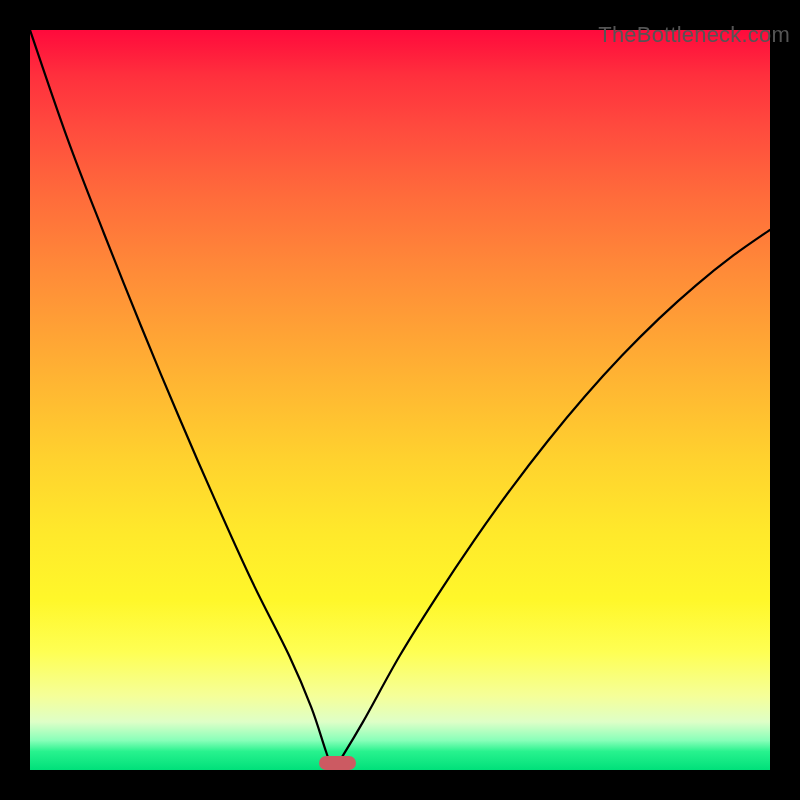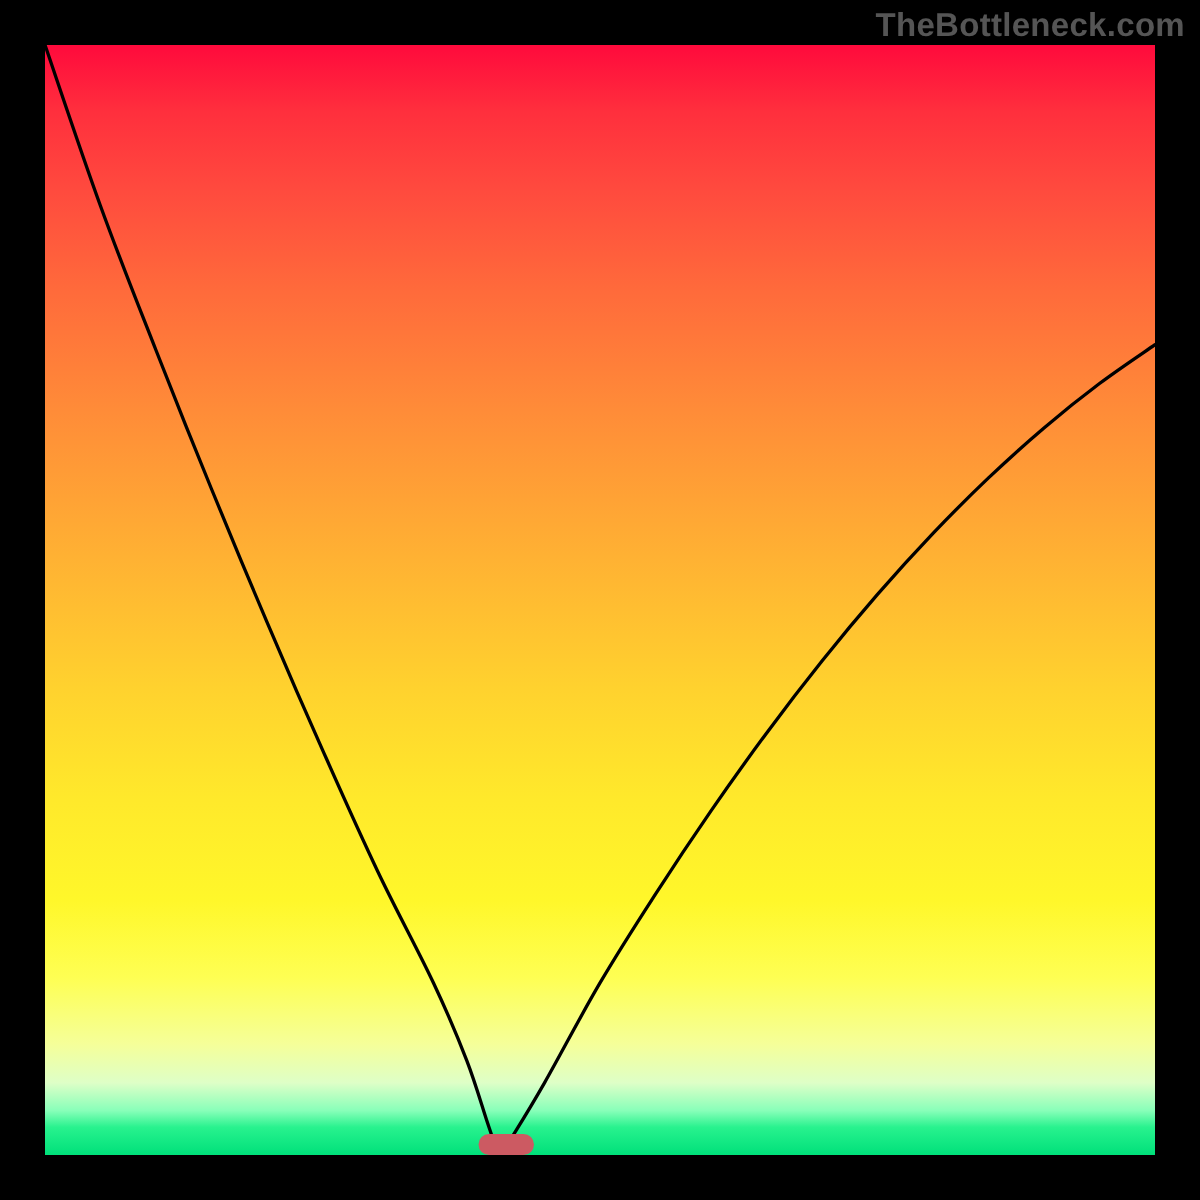--- a/index.html
+++ b/index.html
@@ -51,25 +51,25 @@
     position: absolute;
     inset: 0;
   }
   .marker {
     position: absolute;
     background: #cc5a62;
     border-radius: 8px;
   }
   .watermark {
     position: absolute;
-    top: 4px;
+    top: 22px;
     right: 10px;
     color: #555;
     font-size: 22px;
-    font-weight: 700;
+    font-weight: 400;
     letter-spacing: 0.2px;
   }
 </style>
 </head>
 <body>
 
 <div class="frame">
 
   <div class="plot-area">
     <div class="gradient-bg"></div>

